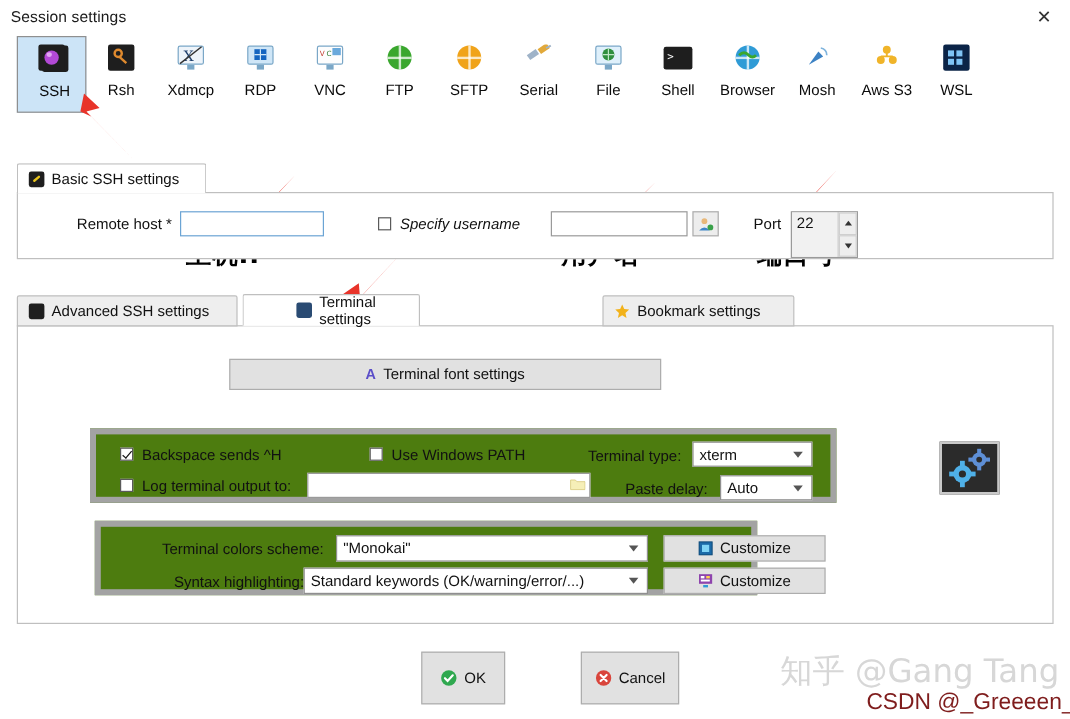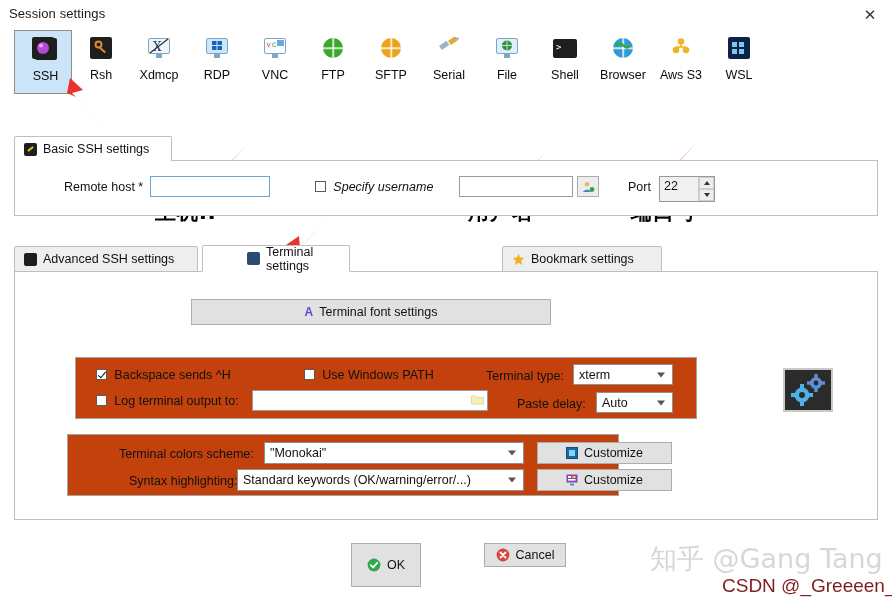--- a/index.html
+++ b/index.html
@@ -106,21 +106,21 @@
   .panel{
     position:absolute;left:14px;top:271px;width:864px;height:249px;
     border:1px solid #bfbfbf;background:#fff;box-sizing:border-box;z-index:2;
   }
 
   .btn{
     border:1px solid #adadad;background:#e1e1e1;box-sizing:border-box;
     display:flex;align-items:center;justify-content:center;
     font-size:12.5px;cursor:pointer;color:#111;font-family:inherit;
   }
-  .fieldbox{position:absolute;border:1px solid #a3a3a3;box-sizing:border-box;background:#c2410c;}
+  .fieldbox{position:absolute;border:5px solid #a3a3a3;box-sizing:border-box;background:#4d7c0f;}
   .sel{
     position:absolute;border:1px solid #8f8f8f;background:#fff;box-sizing:border-box;
     font-size:12.5px;display:flex;align-items:center;padding-left:5px;cursor:pointer;color:#111;
   }
   .sel .chev{position:absolute;right:7px;top:50%;transform:translateY(-50%);width:0;height:0;
     border-left:4px solid transparent;border-right:4px solid transparent;border-top:5px solid #555;}
 
   
   .cn{
     position:absolute;font-family:"DejaVu Sans",sans-serif;
@@ -265,20 +265,29 @@
     <div class="proto">
       <div class="ico">
         <div class="globe" style="background:#2f9bd6;"></div>
         <svg width="26" height="24" style="position:absolute;left:0;top:0">
           <path d="M6 9 q4 -4 8 0 q3 3 6 0" fill="none" stroke="#3aa72e" stroke-width="2.4"></path>
         </svg>
       </div>
       <div class="lbl">Browser</div>
     </div>
 
+    <div class="proto">
+      <div class="ico">
+        <svg width="26" height="24" style="position:absolute;left:0;top:0">
+          <path d="M6 17 L14 6 L18 10 Z" fill="#3c82c4"></path>
+          <path d="M16 3 q5 1 5 6" fill="none" stroke="#7fb4dd" stroke-width="1.4"></path>
+        </svg>
+      </div>
+      <div class="lbl">Mosh</div>
+    </div>
 
     <div class="proto">
       <div class="ico">
         <svg width="26" height="24" style="position:absolute;left:0;top:0">
           <circle cx="13" cy="4.5" r="3.3" fill="#f0b429"></circle>
           <circle cx="8" cy="13" r="3.3" fill="#f0b429"></circle>
           <circle cx="18" cy="13" r="3.3" fill="#f0b429"></circle>
           <line x1="13" y1="6" x2="13" y2="10" stroke="#f0b429" stroke-width="1.6"></line>
           <line x1="8" y1="10" x2="18" y2="10" stroke="#f0b429" stroke-width="1.6"></line>
         </svg>
@@ -320,21 +329,21 @@
     <span class="btn" style="position:absolute;left:562px;top:15px;width:22px;height:21px;background:#ededed;">
       <svg width="14" height="14" viewBox="0 0 14 14">
         <circle cx="6" cy="4.3" r="2.4" fill="#e8b879"></circle>
         <path d="M1.6 12 q4.4 -5 8.8 0 z" fill="#3f86c6"></path>
         <circle cx="11" cy="9.5" r="2.4" fill="#39a14a"></circle>
       </svg>
     </span>
 
     <span class="lbl-txt" style="position:absolute;left:613px;top:19px;">Port</span>
 
-    <div class="spin" style="left:644px;top:15px;width:56px;height:26px;">
+    <div class="spin" style="left:644px;top:15px;width:56px;height:39px;">
       <div class="val">22</div>
       <div class="arrows">
         <div class="ar up">
             <i></i>
           </div>
         <div class="ar dn">
             <i></i>
           </div>
       </div>
     </div>
@@ -419,21 +428,21 @@
           <circle cx="17" cy="25" r="7.5"></circle>
             <circle cx="17" cy="25" r="3" fill="#2b2b2b"></circle>
           <rect x="15" y="14" width="4" height="5"></rect>
             <rect x="15" y="31" width="4" height="5"></rect>
           <rect x="6" y="23" width="5" height="4"></rect>
             <rect x="23" y="23" width="5" height="4"></rect>
         </g>
       </svg>
     </div>
 
-    <div class="fieldbox" style="left:52px;top:162px;width:552px;height:62px;">
+    <div class="fieldbox" style="left:64px;top:162px;width:552px;height:62px;">
 
       <span class="lbl-txt" style="position:absolute;left:51px;top:12px;">Terminal colors scheme:</span>
       <div class="sel" style="left:196px;top:7px;width:260px;height:22px;">
         <span>"Monokai"</span>
         <span class="chev"></span>
       </div>
       <div class="btn" style="position:absolute;left:469px;top:7px;width:135px;height:22px;">
         <span style="margin-right:6px;display:inline-flex;">
           <svg width="12" height="12" viewBox="0 0 12 12">
             <rect x="0.5" y="0.5" width="11" height="11" fill="#1b6aa8" stroke="#124b78"></rect>
@@ -466,21 +475,21 @@
   <div class="btn" style="position:absolute;left:351px;top:543px;width:70px;height:44px;">
     <span style="margin-right:6px;display:inline-flex;">
       <svg width="14" height="14" viewBox="0 0 14 14">
         <circle cx="7" cy="7" r="6.4" fill="#2fa84f"></circle>
         <path d="M3.8 7.2 L6 9.4 L10.3 4.8" fill="none" stroke="#fff" stroke-width="1.8" stroke-linecap="round"></path>
       </svg>
     </span>
     <span>OK</span>
   </div>
 
-  <div class="btn" style="position:absolute;left:484px;top:543px;width:82px;height:24px;">
+  <div class="btn" style="position:absolute;left:484px;top:543px;width:82px;height:44px;">
     <span style="margin-right:6px;display:inline-flex;">
       <svg width="14" height="14" viewBox="0 0 14 14">
         <circle cx="7" cy="7" r="6.4" fill="#d9453c"></circle>
         <path d="M4.5 4.5 L9.5 9.5 M9.5 4.5 L4.5 9.5" stroke="#fff" stroke-width="1.8" stroke-linecap="round"></path>
       </svg>
     </span>
     <span>Cancel</span>
   </div>
 
   <svg class="arrow" style="left:0;top:0;width:892px;height:599px;pointer-events:none;">

